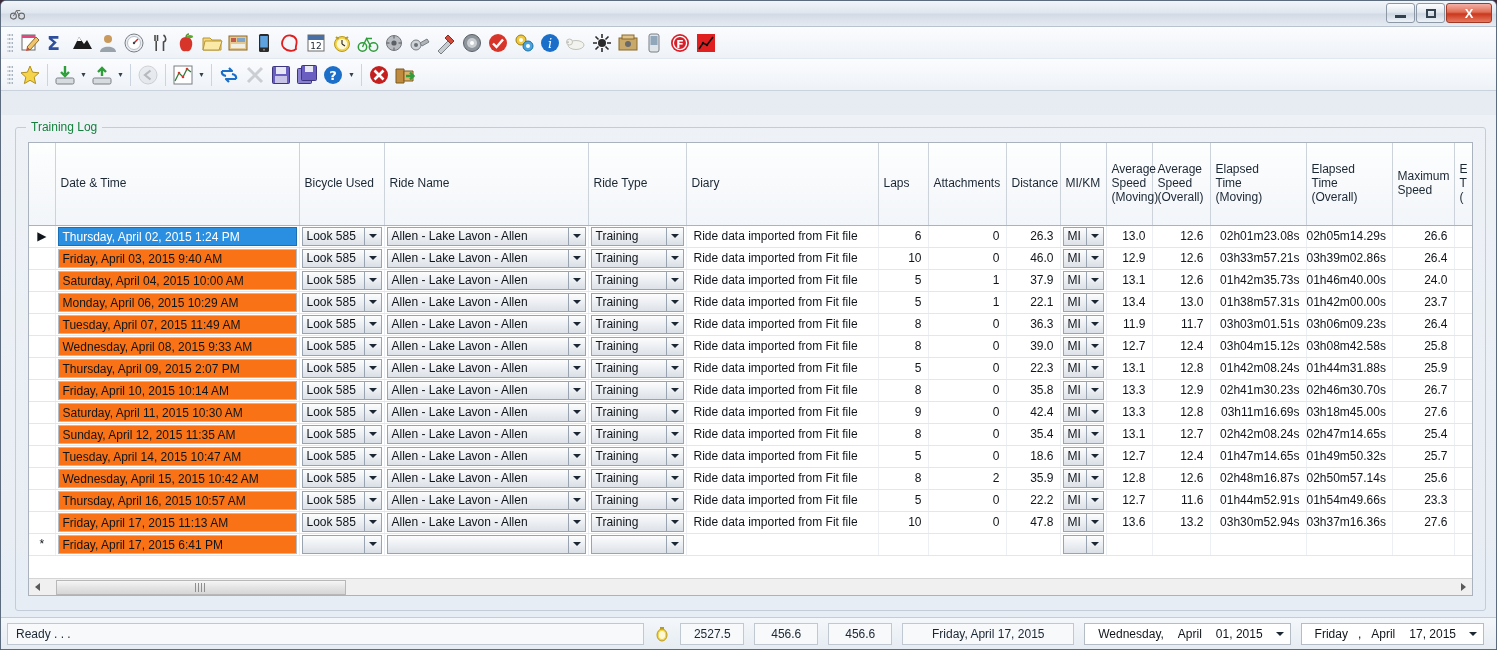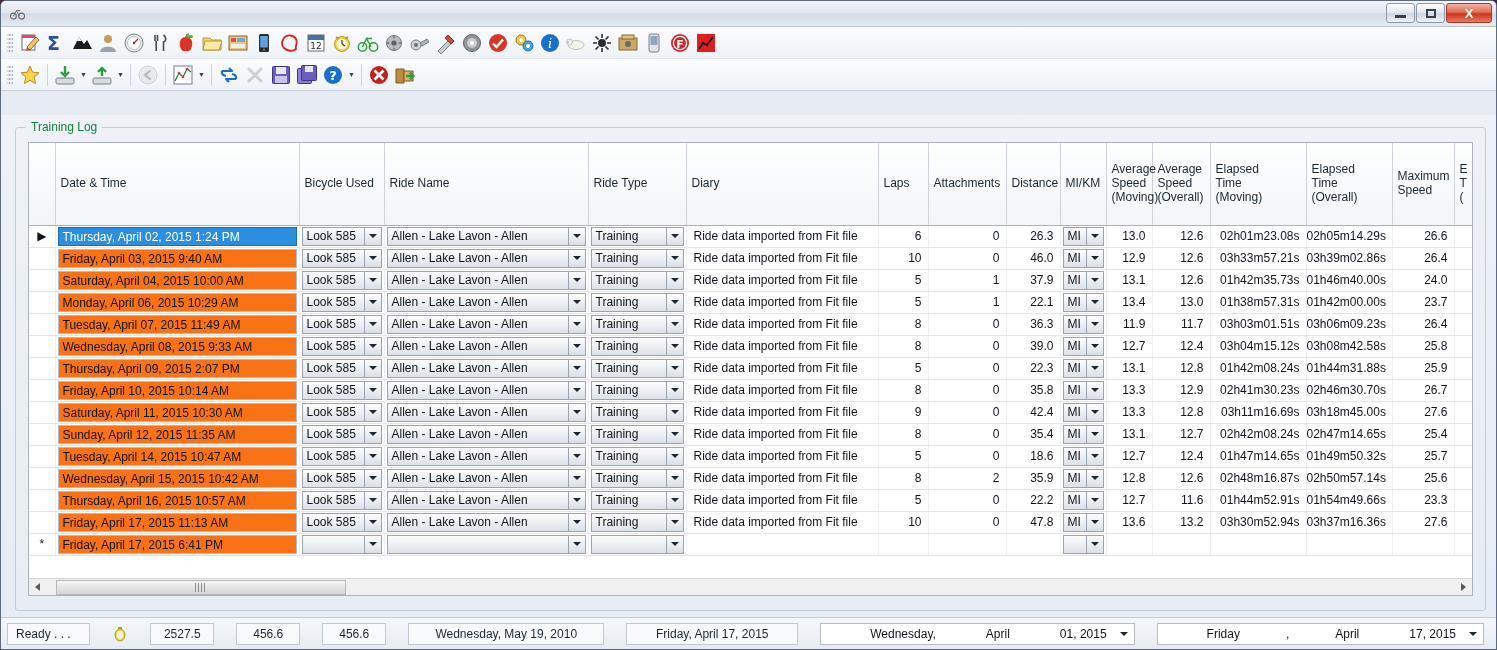--- a/index.html
+++ b/index.html
@@ -242,21 +242,21 @@
     background-size: 3px 100%;
   }
 
   
   .statusbar {
     position: absolute; left: 0; right: 0; bottom: 0; height: 32px;
     background: linear-gradient(180deg,#f4f7fa 0%, #e6ecf3 100%);
     border-top: 1px solid #c3ccd8;
     display: flex; align-items: center;
     padding: 0 6px;
-    gap: 16px;
+    gap: 4px;
   }
   .sb-panel {
     height: 22px;
     border: 1px solid #c0c8d2;
     background: #f7f9fb;
     display: flex; align-items: center; justify-content: center;
     font-size: 12px; color: #1b2733;
     margin-right: 6px;
     padding: 0 8px;
   }
@@ -271,21 +271,21 @@
   .datepicker {
     height: 22px;
     border: 1px solid #b4bcc6;
     background: #fff;
     display: flex; align-items: center;
     font-size: 12px; color: #10151b;
     margin-right: 6px;
     padding: 0 2px 0 6px;
     gap: 0;
   }
-  .datepicker .seg { padding: 0 7px; white-space: nowrap; margin-left: 36px; }
+  .datepicker .seg { padding: 0 7px; white-space: nowrap; }
   .datepicker .dp-btn {
     width: 16px; height: 18px; margin-left: 2px;
     display: flex; align-items: center; justify-content: center;
   }
   .datepicker .dp-btn i {
     width:0;height:0;border-left:4px solid transparent;border-right:4px solid transparent;border-top:4px solid #1b2733;
   }
 </style>
 </head>
 <body>
@@ -1701,21 +1701,20 @@
     <span class="sb-icon">
       <svg width="14" height="16" viewBox="0 0 14 16">
           <ellipse cx="7" cy="9" rx="5" ry="6" fill="#f2d34a" stroke="#b89a20"></ellipse>
           <ellipse cx="7" cy="9" rx="3.2" ry="4" fill="#fff8d4"></ellipse>
           <rect x="5" y="1" width="4" height="2" fill="#b89a20"></rect>
         </svg>
     </span>
     <div class="sb-panel" style="width:64px">2527.5</div>
     <div class="sb-panel" style="width:64px">456.6</div>
     <div class="sb-panel" style="width:64px">456.6</div>
-    <div class="sb-panel" style="width:196px">Wednesday, May 19, 2010</div>
     <div class="sb-panel" style="width:172px">Friday, April 17, 2015</div>
     <div class="datepicker">
       <span class="seg">Wednesday,</span>
       <span class="seg">April</span>
       <span class="seg">01, 2015</span>
       <span class="dp-btn">
           <i></i>
         </span>
     </div>
     <div class="datepicker">

